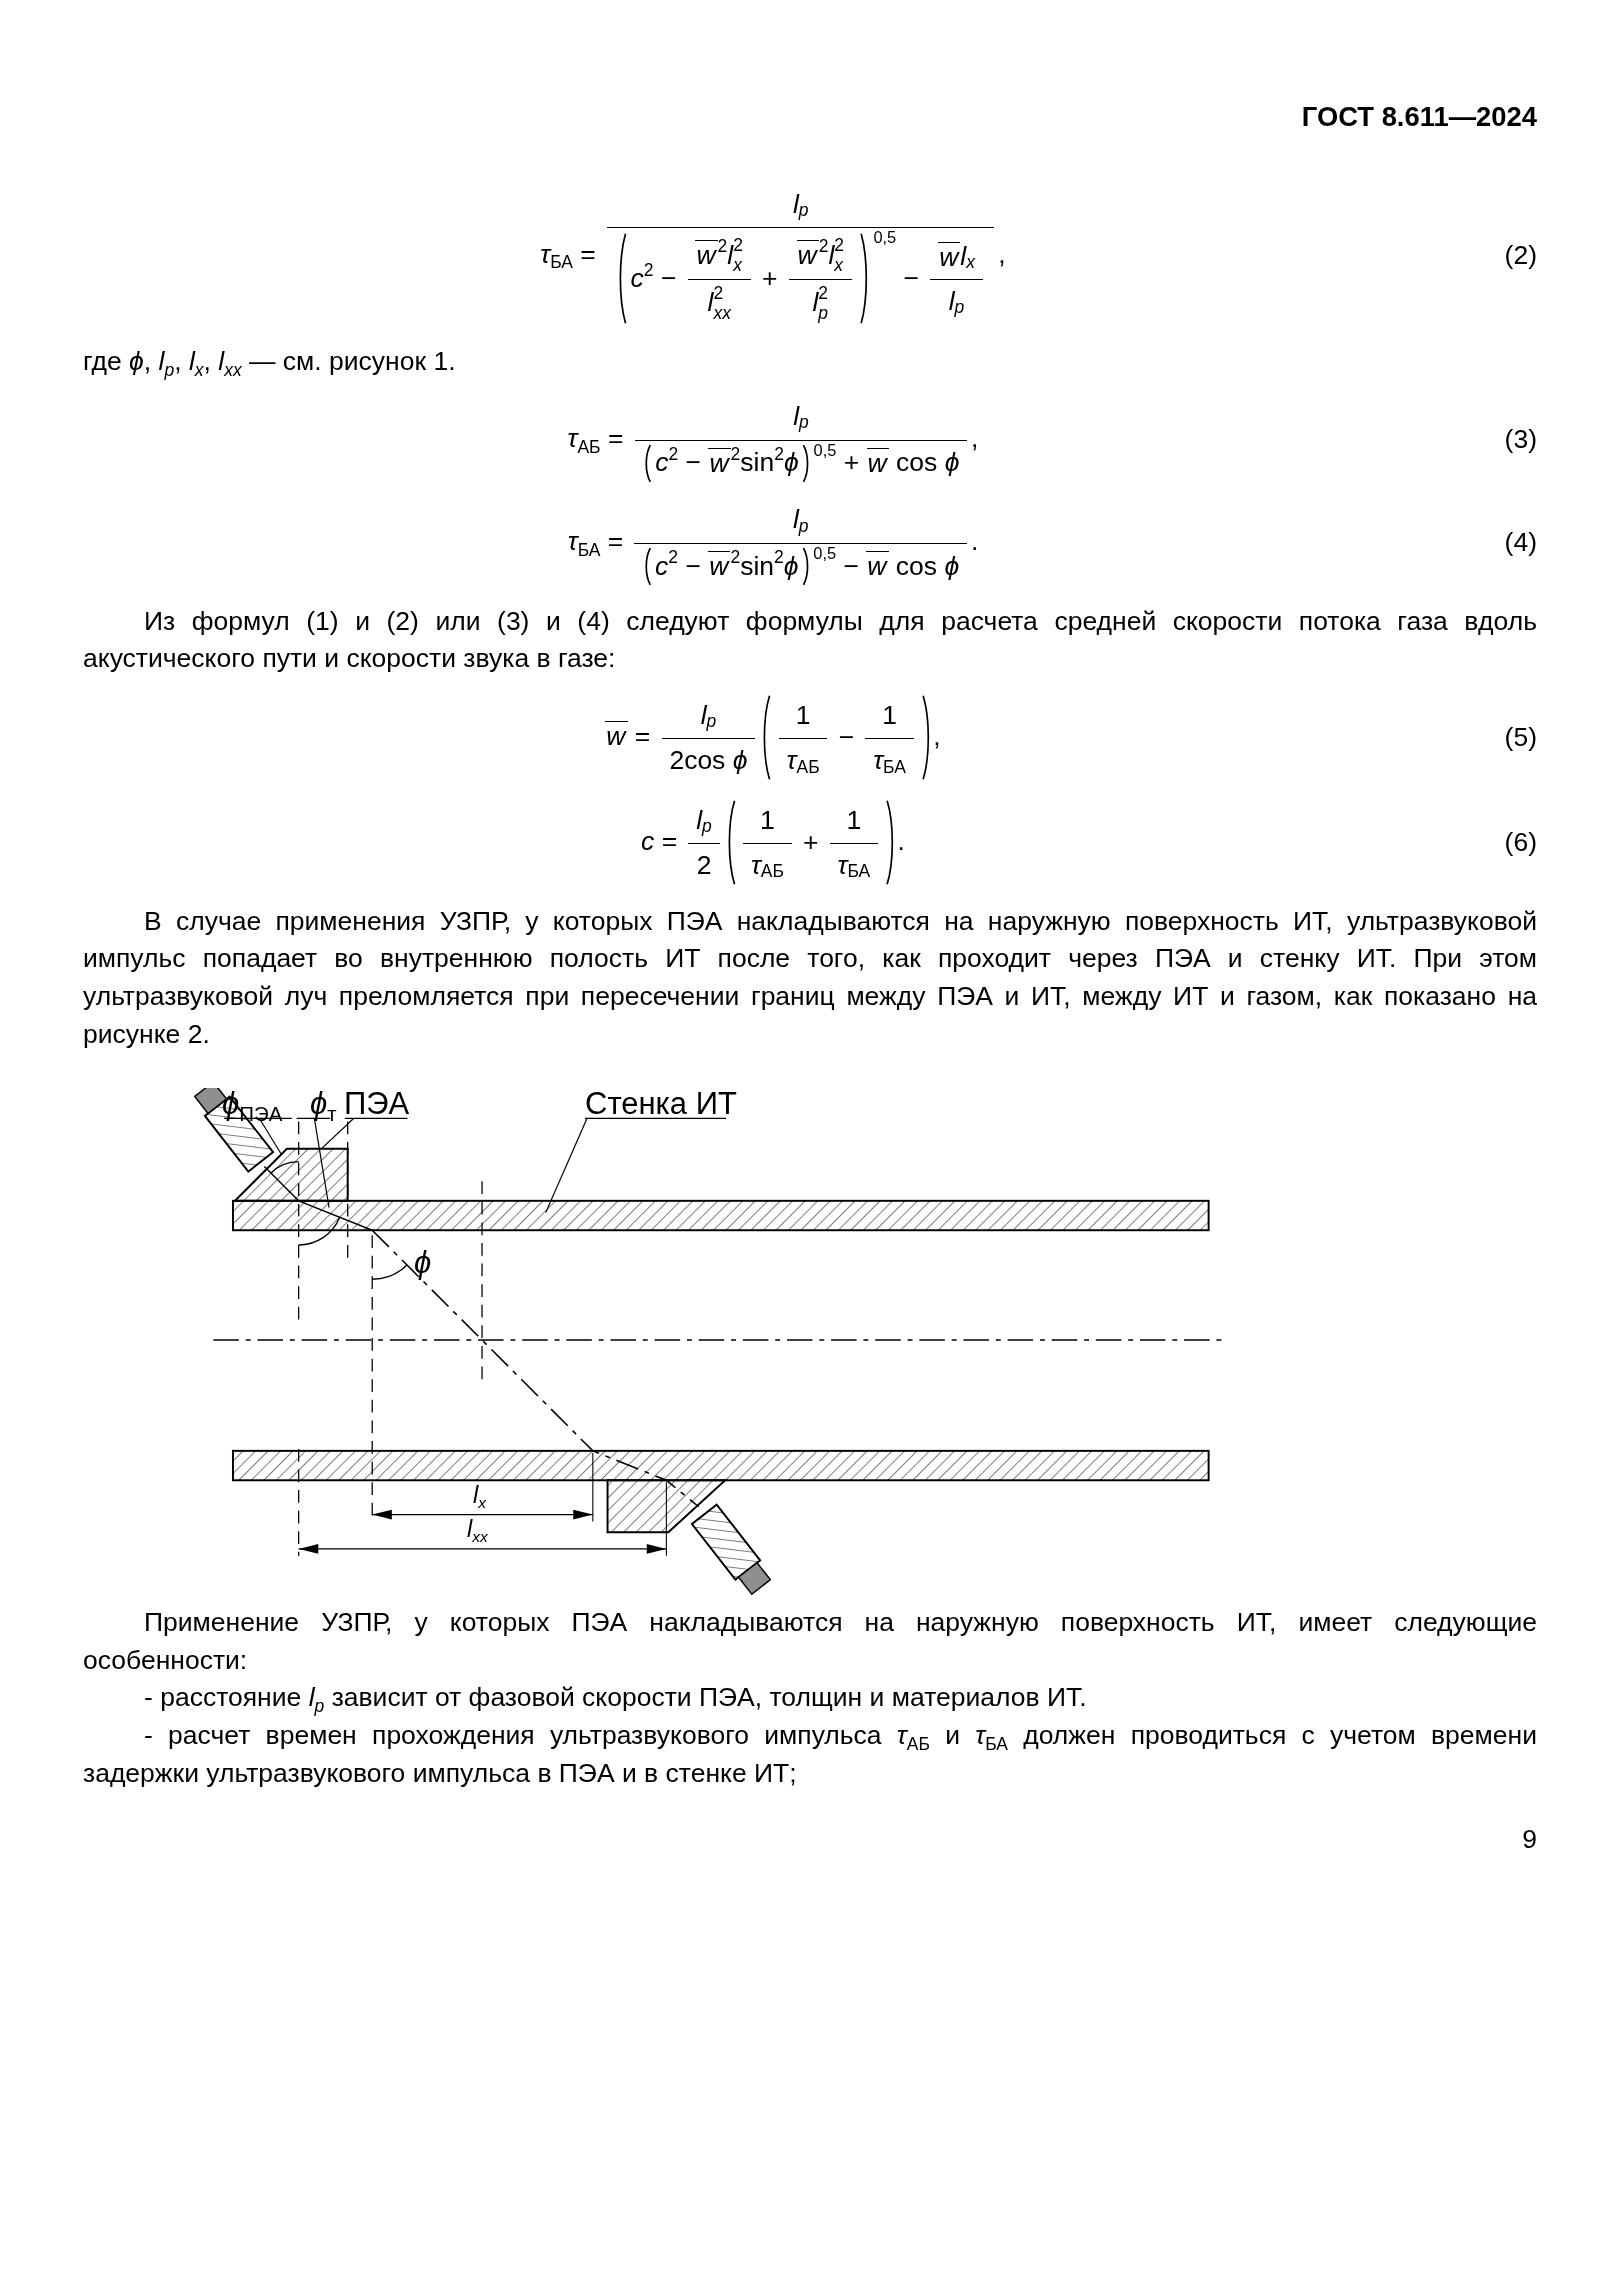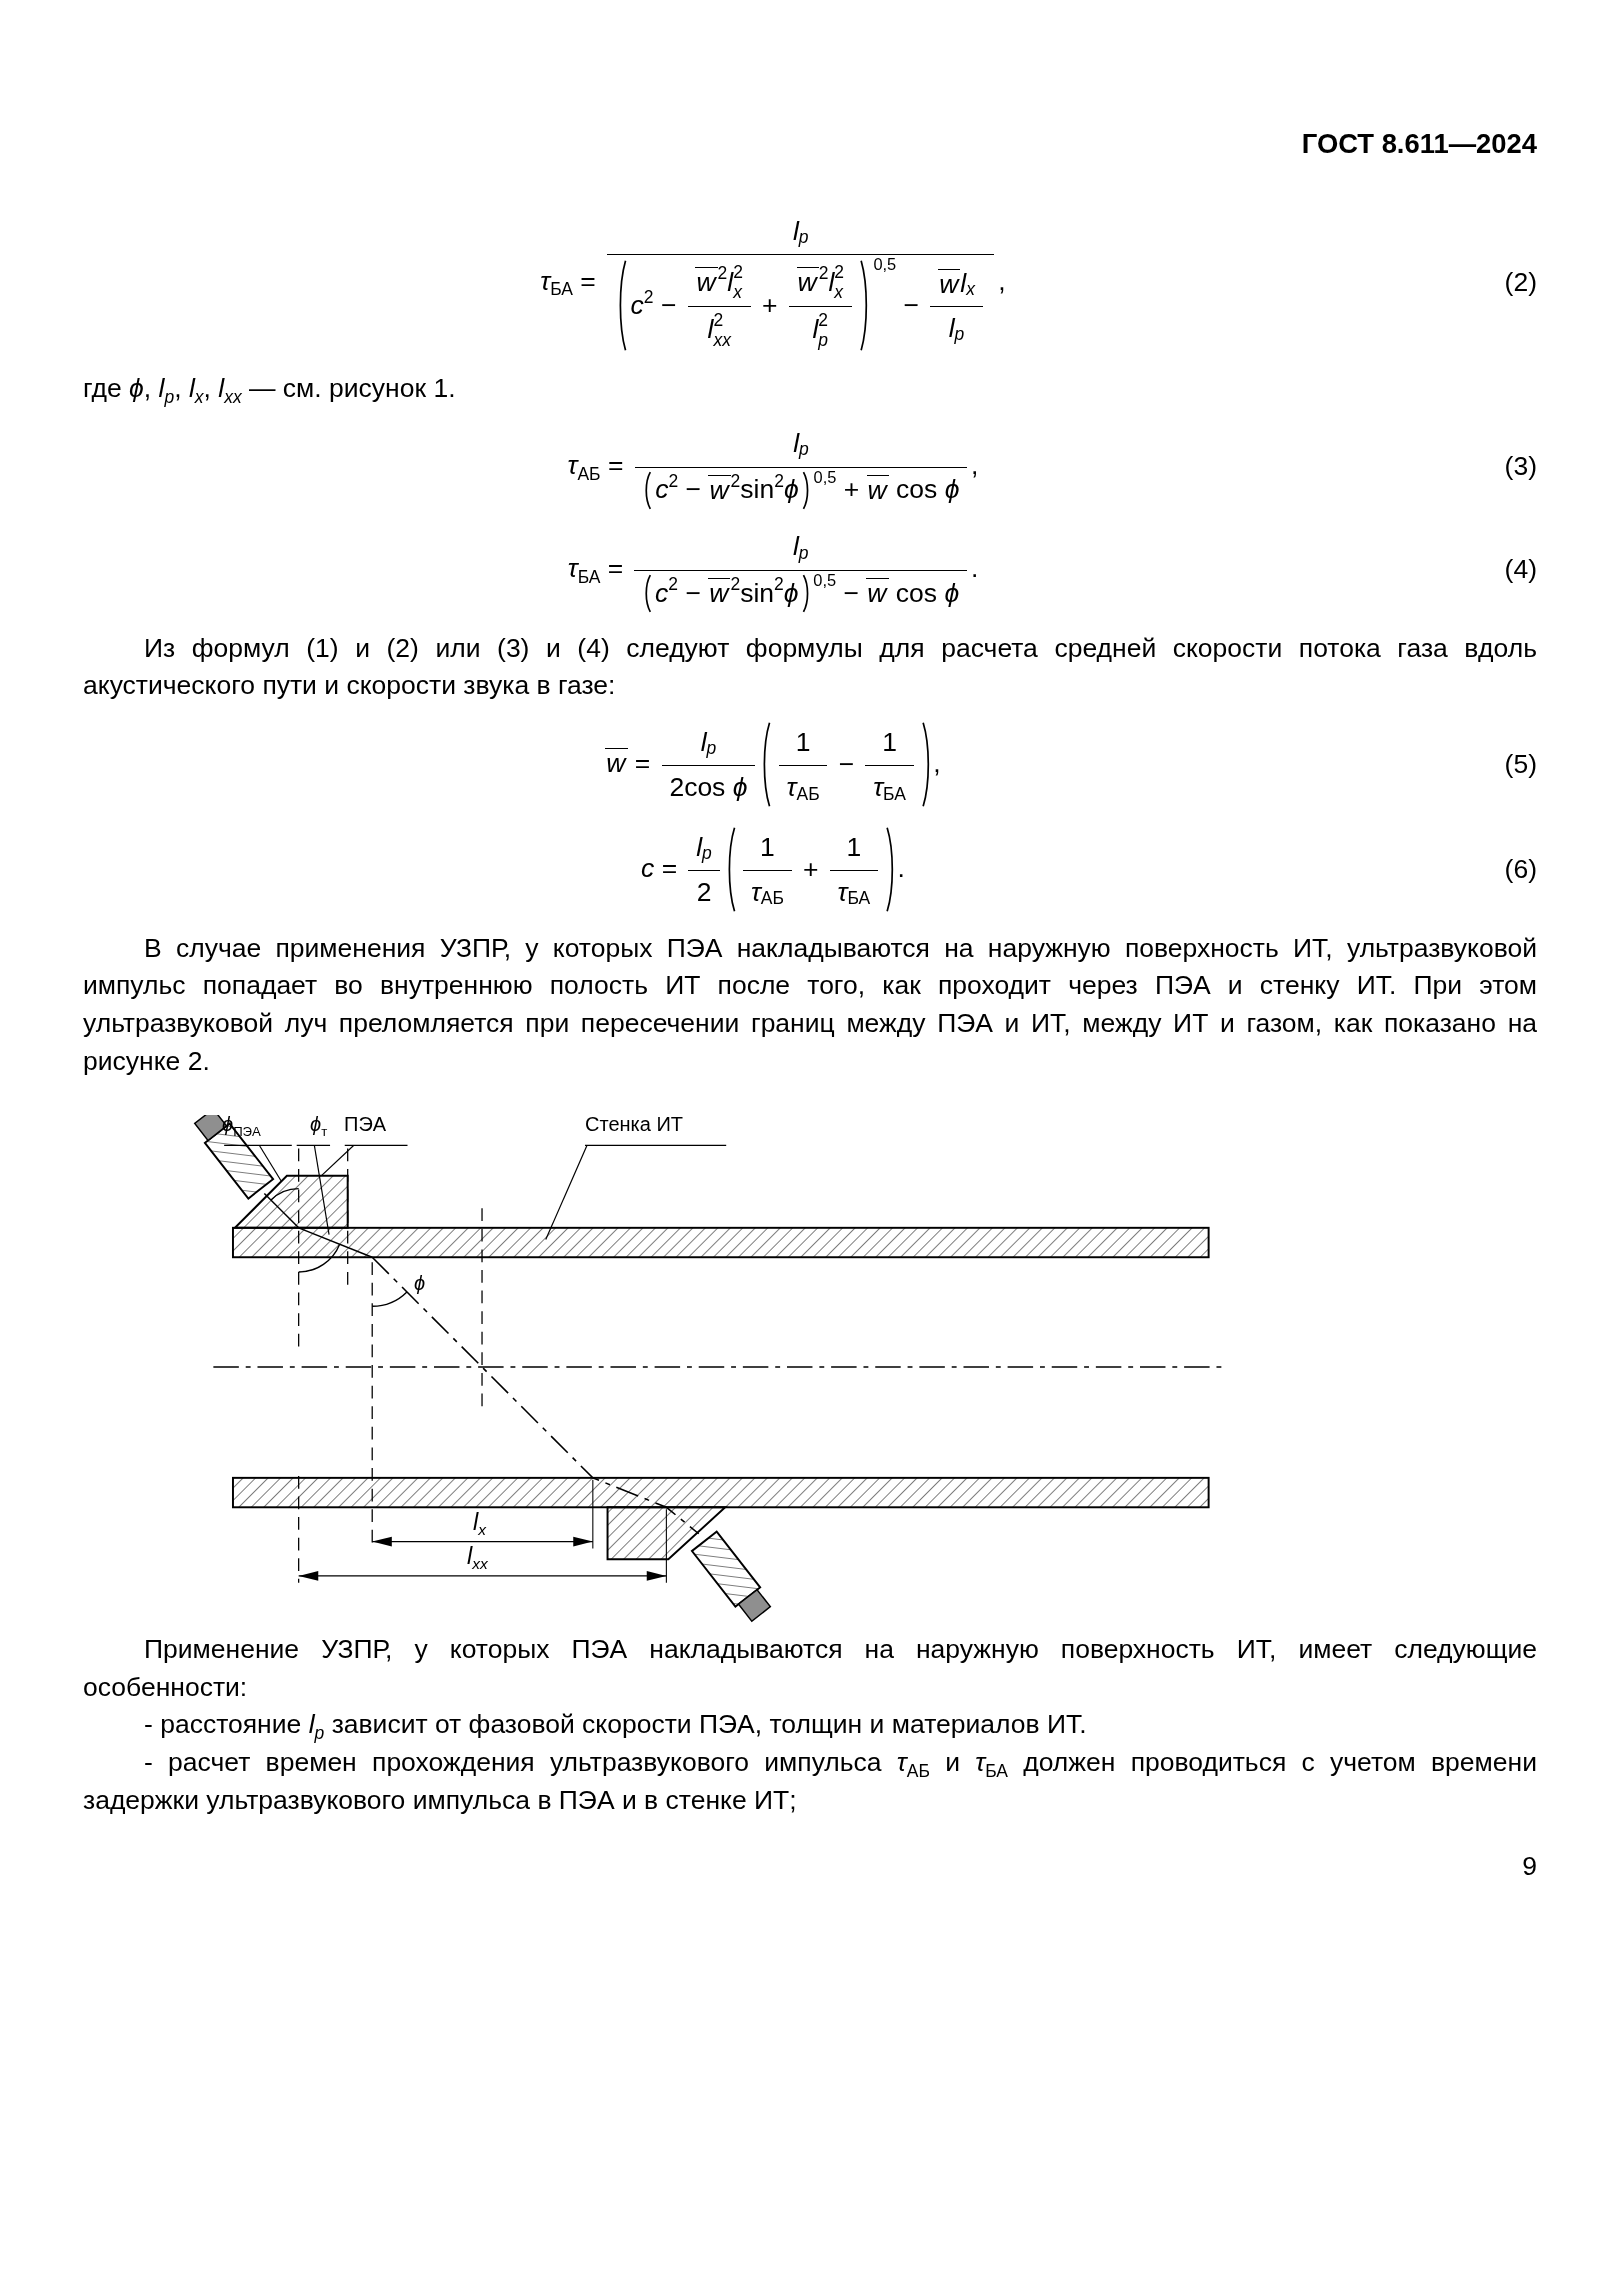--- a/index.html
+++ b/index.html
@@ -3,21 +3,21 @@
 <meta charset="utf-8">
 <style>
   html,body{margin:0;padding:0;background:#e8e8e8;}
   .page{
     width:1621px;height:2293px;background:#ffffff;color:#000;
     font-family:"Liberation Sans","DejaVu Sans",sans-serif;
     font-size:26.5px;line-height:1.42;
     position:relative;box-sizing:border-box;
     padding:98px 84px 0 83px;margin:0 auto;overflow:hidden;
   }
-  .header{text-align:right;font-weight:bold;font-size:27.4px;margin-bottom:47px;margin-top:27px;}
+  .header{text-align:right;font-weight:bold;font-size:27.4px;margin-bottom:47px;}
   p{margin:0;text-align:justify;}
   p.gap{margin-top:5.9px;}
   .indent{text-indent:61px;}
 
   
   .eq-row{display:flex;align-items:center;margin:15.7px 0;}
   .eq-row.first{margin-top:25.5px;}
   .eq-center{flex:1;display:flex;justify-content:center;}
   .eq-num{width:74px;text-align:right;flex:0 0 auto;}
 
@@ -33,21 +33,21 @@
   .pgroup{display:inline-flex;align-items:center;vertical-align:middle;}
   .pgroup .pbody{display:inline-flex;align-items:center;padding:0 2px;}
   .pgroup svg.paren{display:block;flex:0 0 auto;width:10.8px;height:39px;}
   .pexp{font-size:62%;align-self:flex-start;line-height:1;margin:-2px 0 0 2px;}
   .fn .mt,.fd .mt,.pbody .mt{white-space:pre;}
 
   
   .figure-block{margin:35px 0 3.9px;}
   .fig-canvas{position:relative;width:1059px;height:510px;margin-left:98px;}
   .fig-canvas > svg{position:absolute;left:0;top:0;}
-  .fig-label{position:absolute;font-size:20px;line-height:1.15;white-space:nowrap;}
+  .fig-label{position:absolute;font-size:31px;line-height:1.15;white-space:nowrap;}
   .fig-label.dim{font-size:23.5px;}
   .fig-caption{text-align:center;font-size:25.5px;margin-top:25.5px;}
 
   .page-number{text-align:right;margin-top:29px;}
 </style>
 </head>
 <body>
 
 <div class="page">
 

